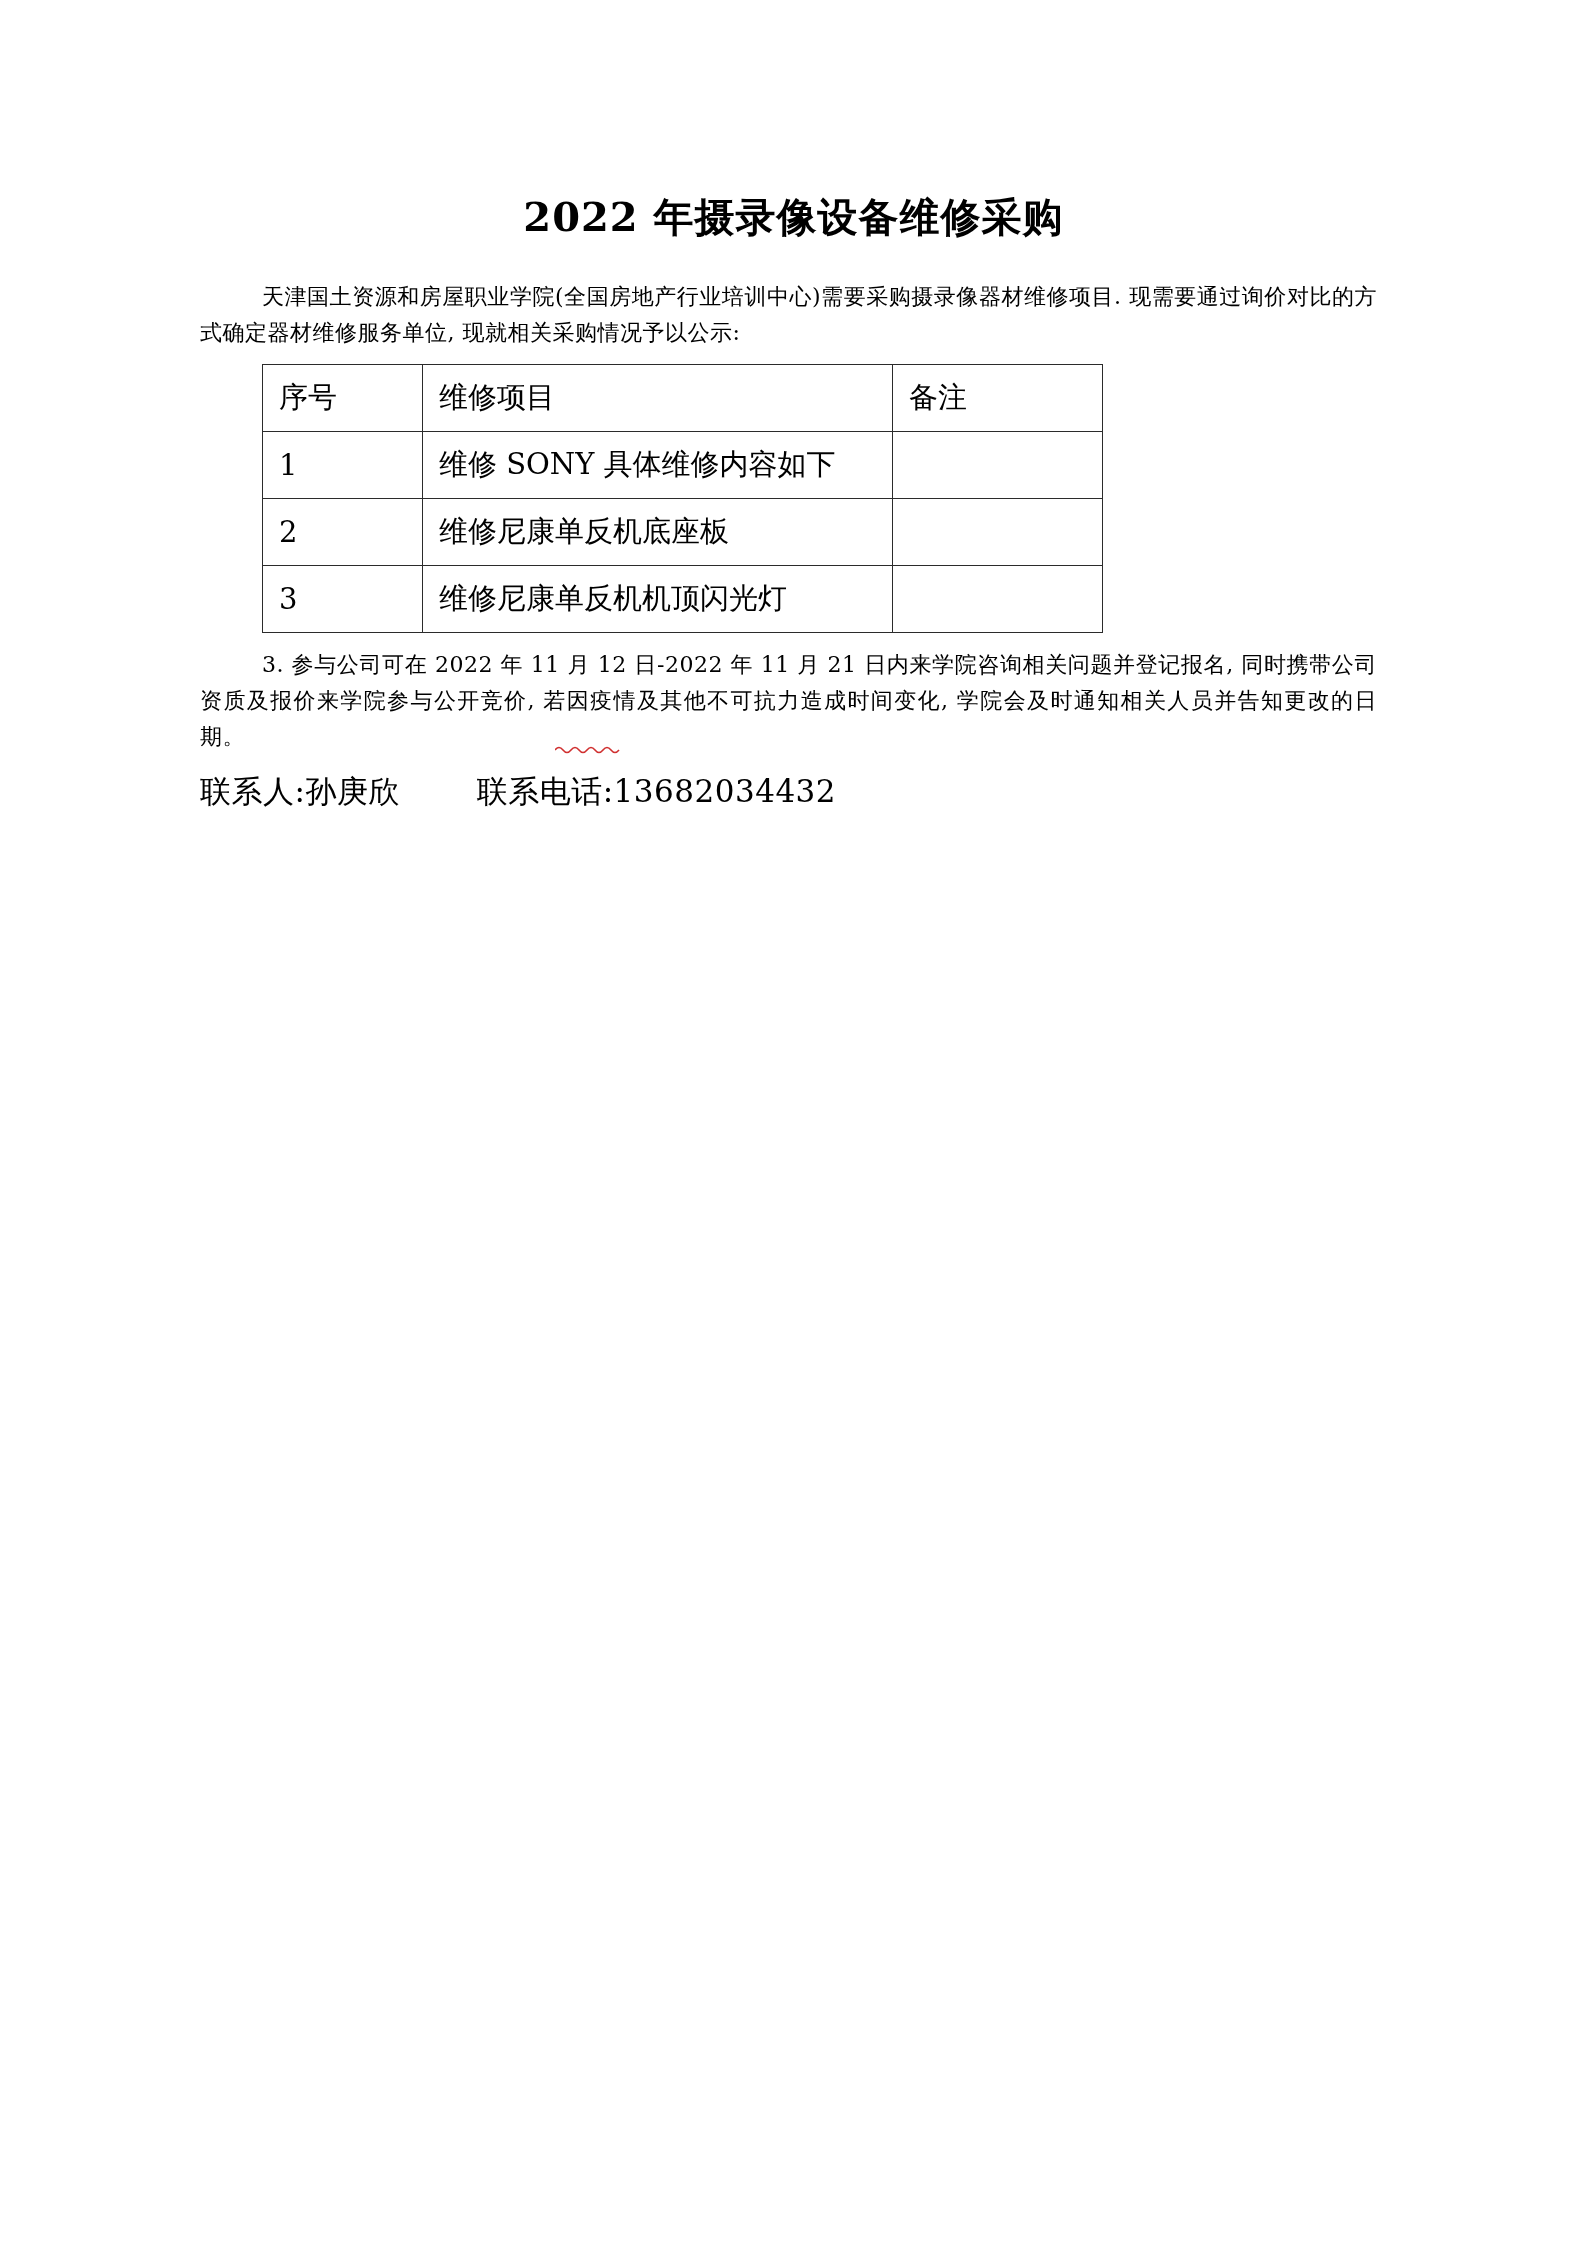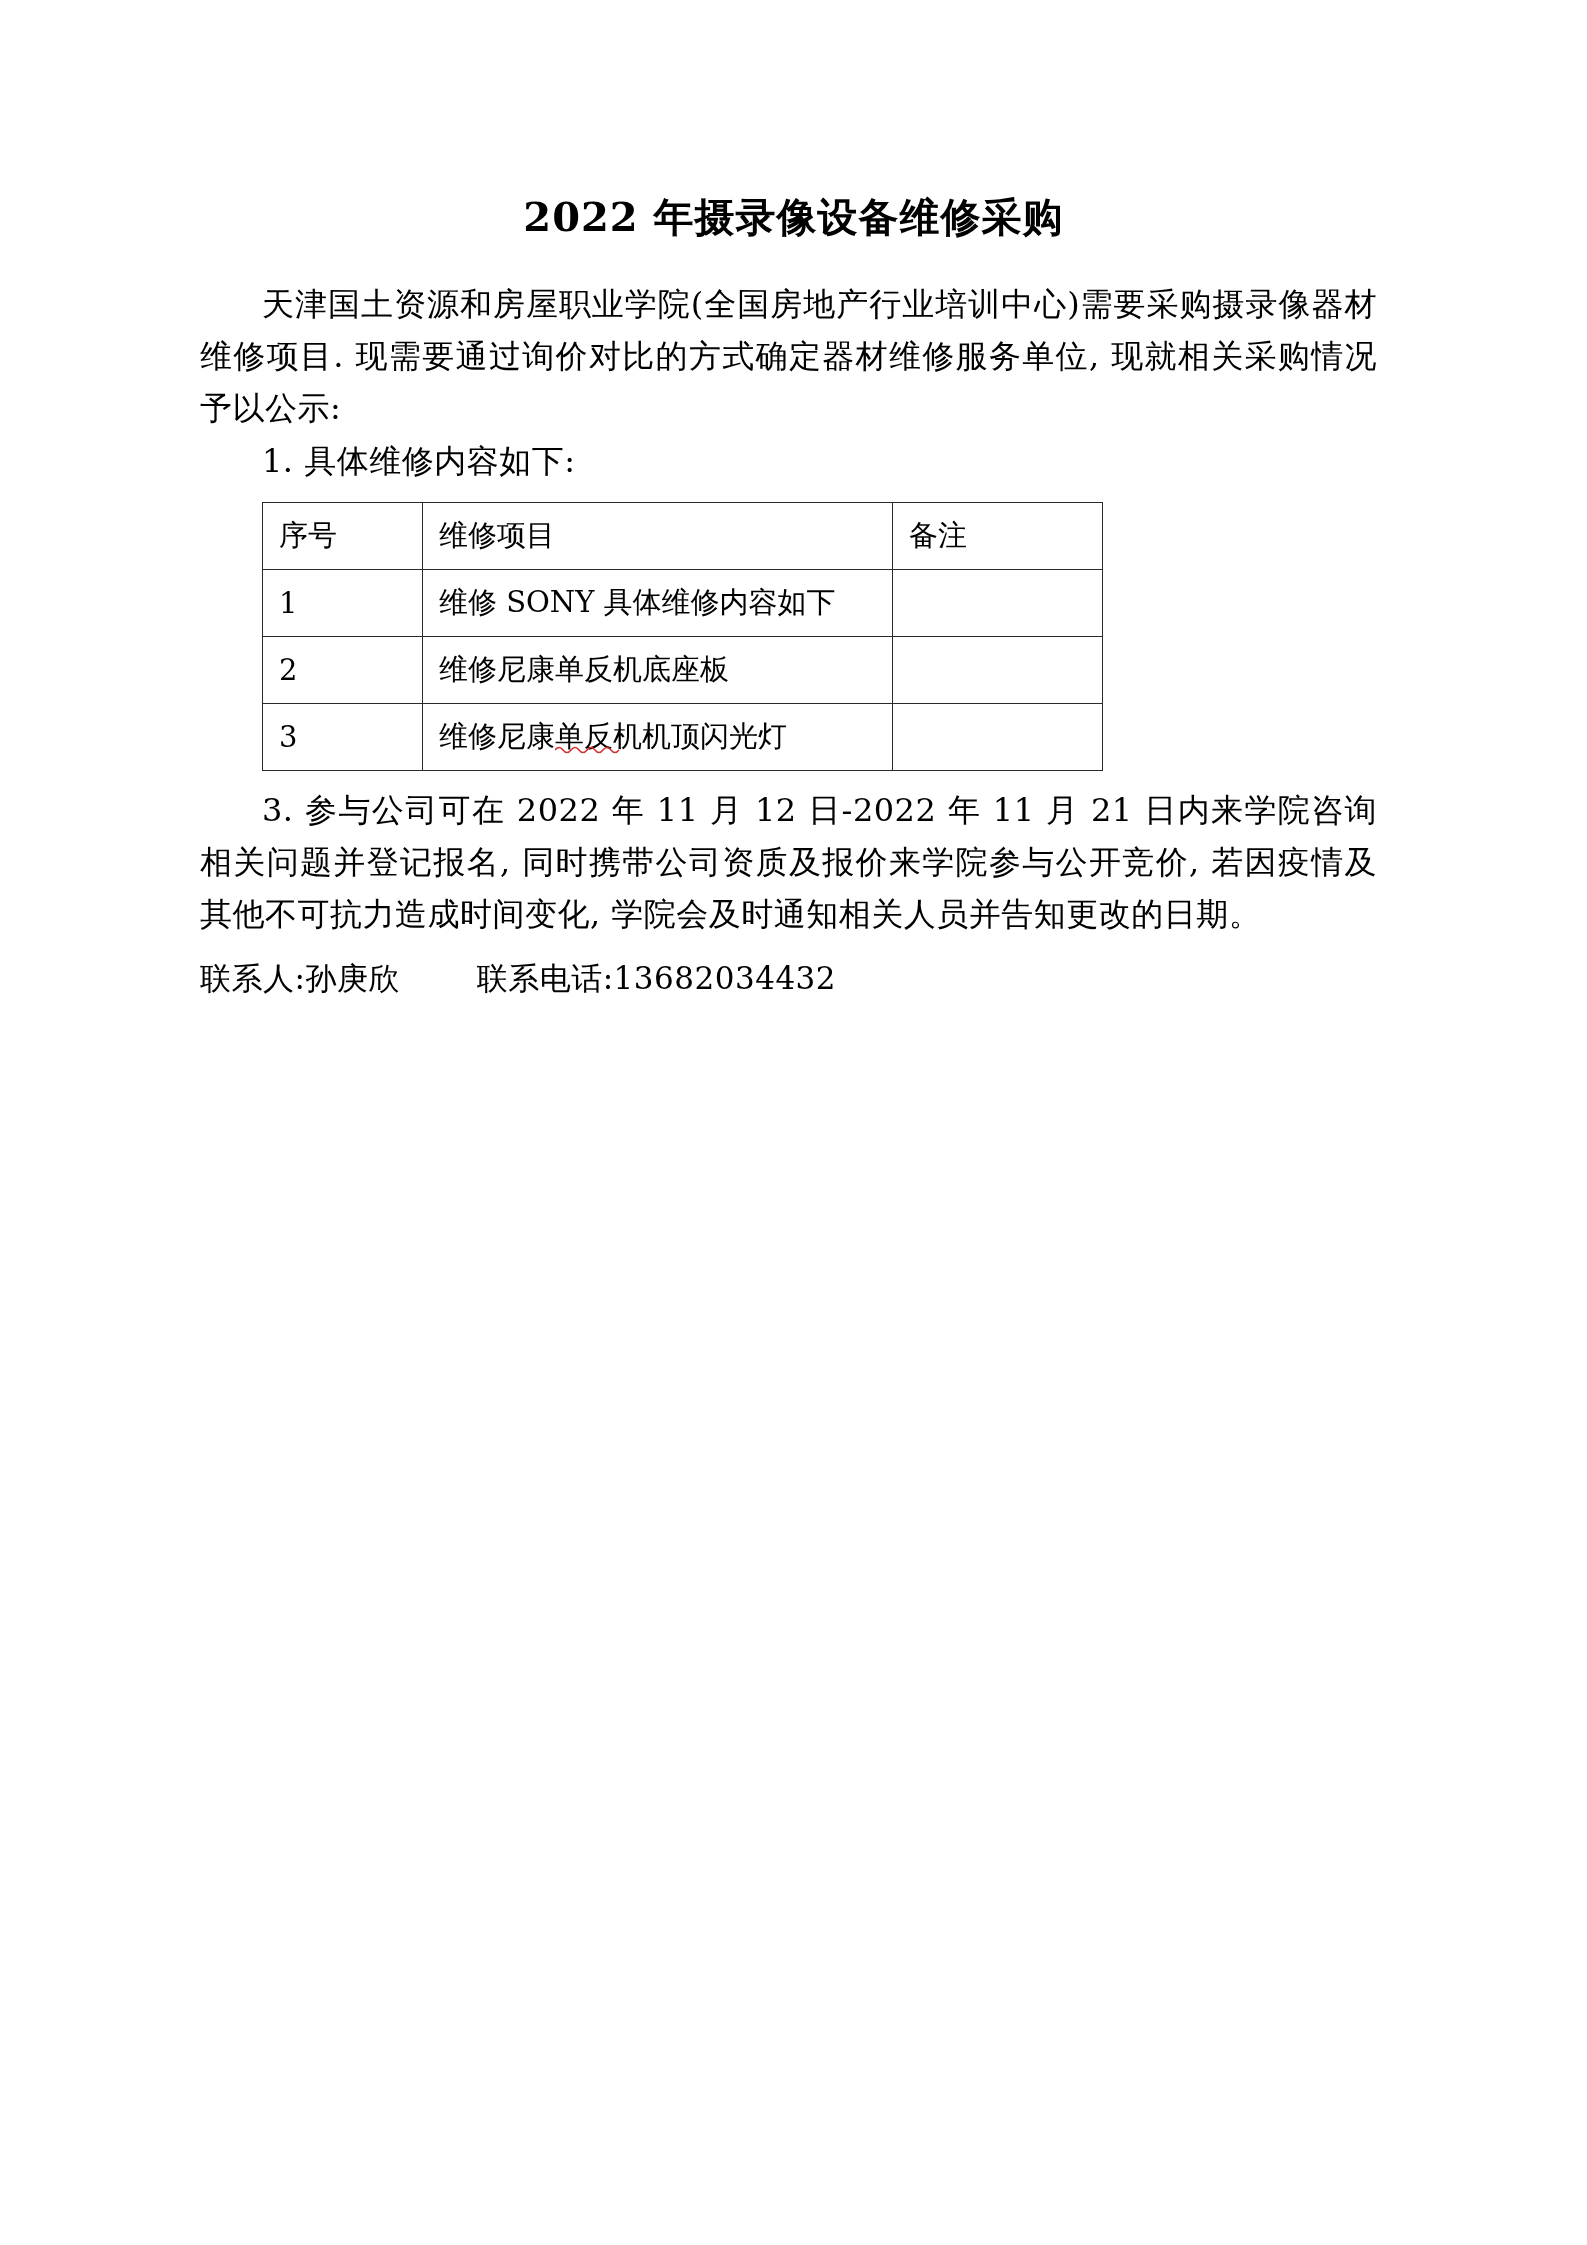--- a/index.html
+++ b/index.html
@@ -23,21 +23,21 @@
   }
   .doc-title {
     text-align: center;
     font-size: 40px;
     font-weight: bold;
     letter-spacing: 1px;
     margin: 40px 0 34px 0;
     font-family: "DejaVu Serif", "Liberation Serif", serif;
   }
   .para {
-    font-size: 32px;
+    font-size: 22px;
     line-height: 1.62;
     text-align: justify;
     text-justify: inter-ideograph;
     margin: 0 10px 2px 0;
     letter-spacing: 0.5px;
   }
   .para.indent {
     text-indent: 62px;
   }
   table.repair-table {
@@ -76,21 +76,20 @@
 </style>
 </head>
 <body>
 
 <div class="page">
 
   <div class="doc-title">2022 年摄录像设备维修采购</div>
 
   <p class="para indent">天津国土资源和房屋职业学院(全国房地产行业培训中心)需要采购摄录像器材维修项目. 现需要通过询价对比的方式确定器材维修服务单位, 现就相关采购情况予以公示:</p>
 
-  <p class="para indent">1. 具体维修内容如下:</p>
 
   <table class="repair-table">
     <colgroup>
       <col class="c1">
         <col class="c2">
         <col class="c3">
     </colgroup>
     <thead>
       <tr>
         <th>序号</th>

